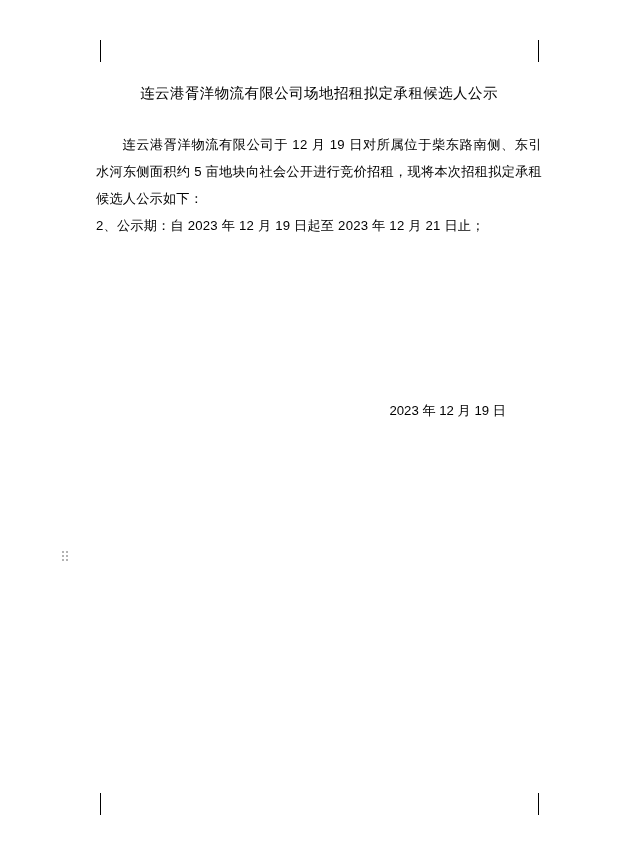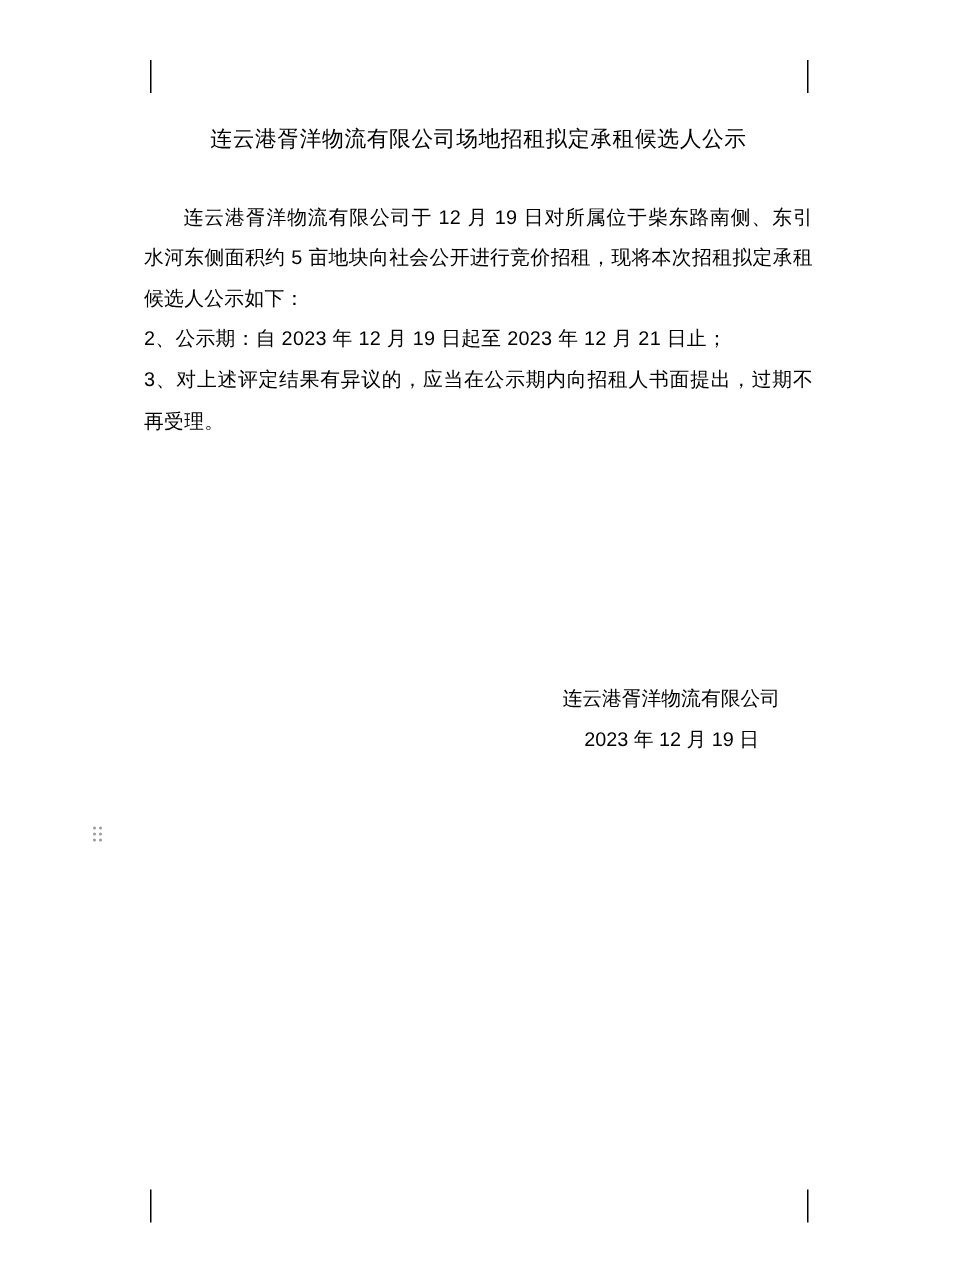--- a/index.html
+++ b/index.html
@@ -152,26 +152,24 @@
       <i></i>
       <i></i>
   </div>
 
   <div class="content">
 
     <h1 class="doc-title">连云港胥洋物流有限公司场地招租拟定承租候选人公示</h1>
 
     <p class="para indent">连云港胥洋物流有限公司于 12 月 19 日对所属位于柴东路南侧、东引水河东侧面积约 5 亩地块向社会公开进行竞价招租，现将本次招租拟定承租候选人公示如下：</p>
     <p class="para">2、公示期：自 2023 年 12 月 19 日起至 2023 年 12 月 21 日止；</p>
-    <p class="para">3、对上述评定结果有异议的，应当在公示期内向招租人书面提出，过期不再受理。</p>
 
     <div class="gap-md"></div>
 
 
     <div class="gap-lg"></div>
 
     <div class="sign-block">
-      <p class="sign-line">连云港胥洋物流有限公司</p>
       <p class="sign-line sign-date">2023 年 12 月 19 日</p>
     </div>
 
   </div>
 </div>
 
 </body></html>

